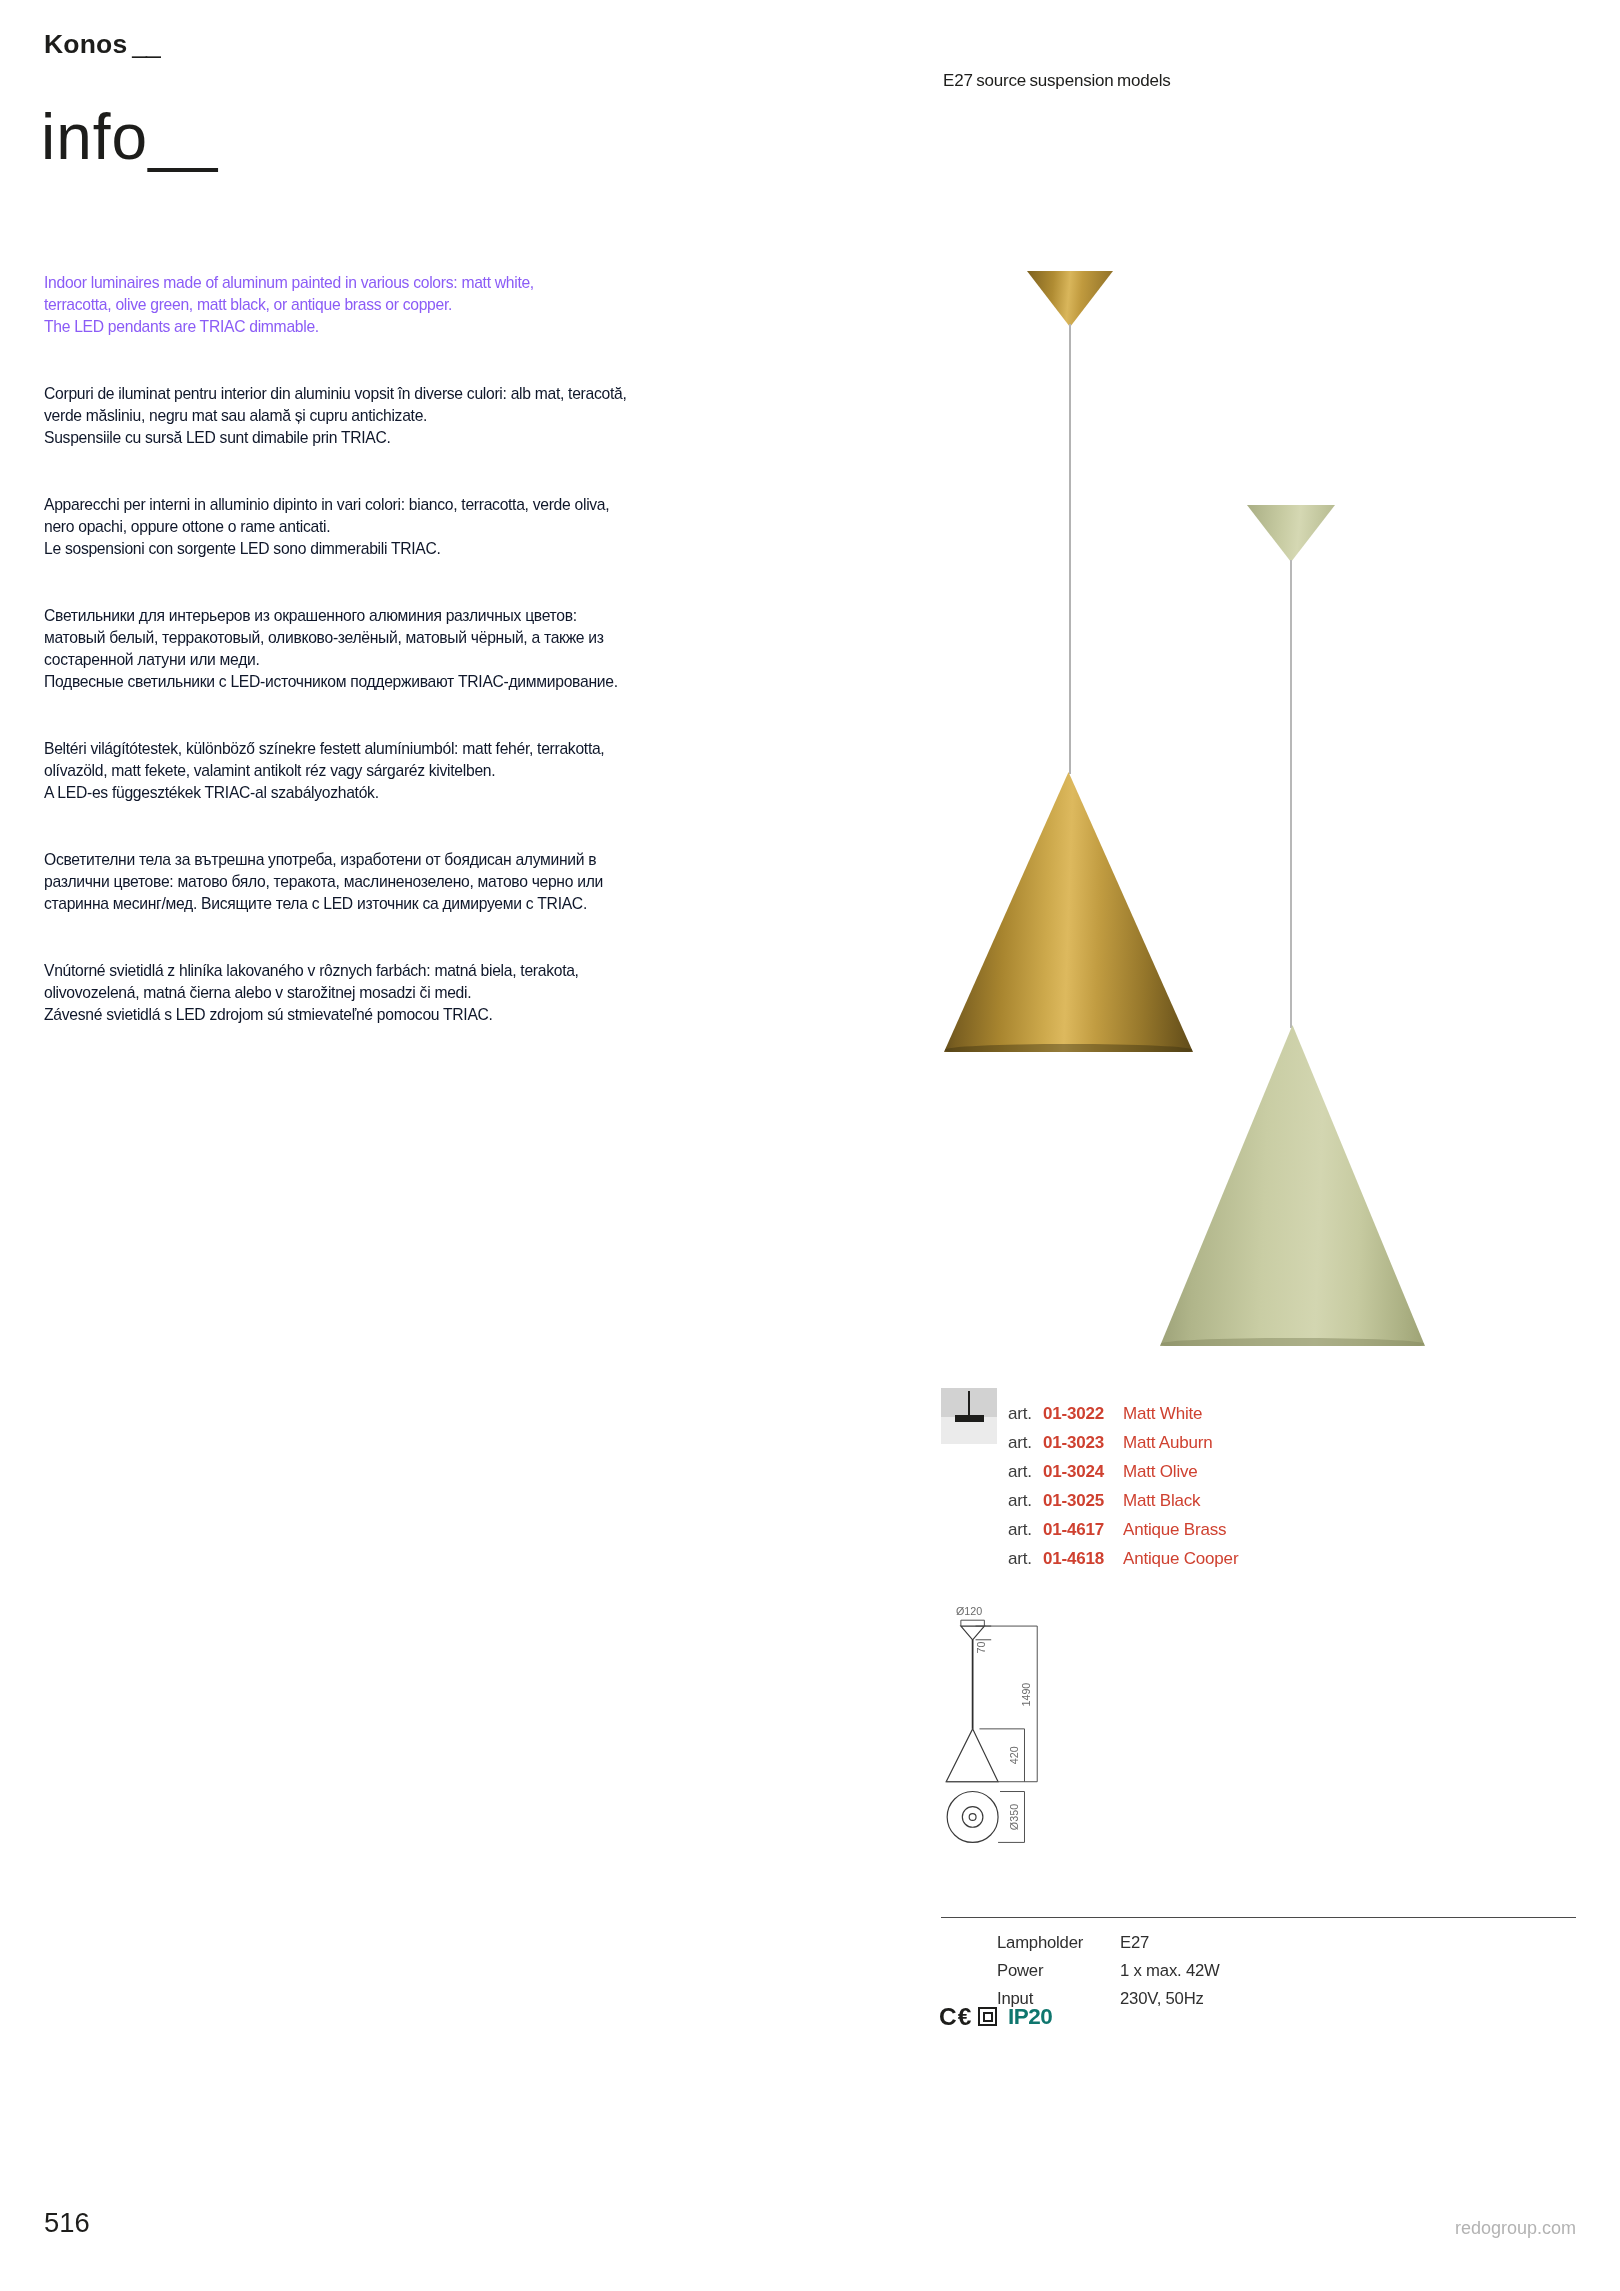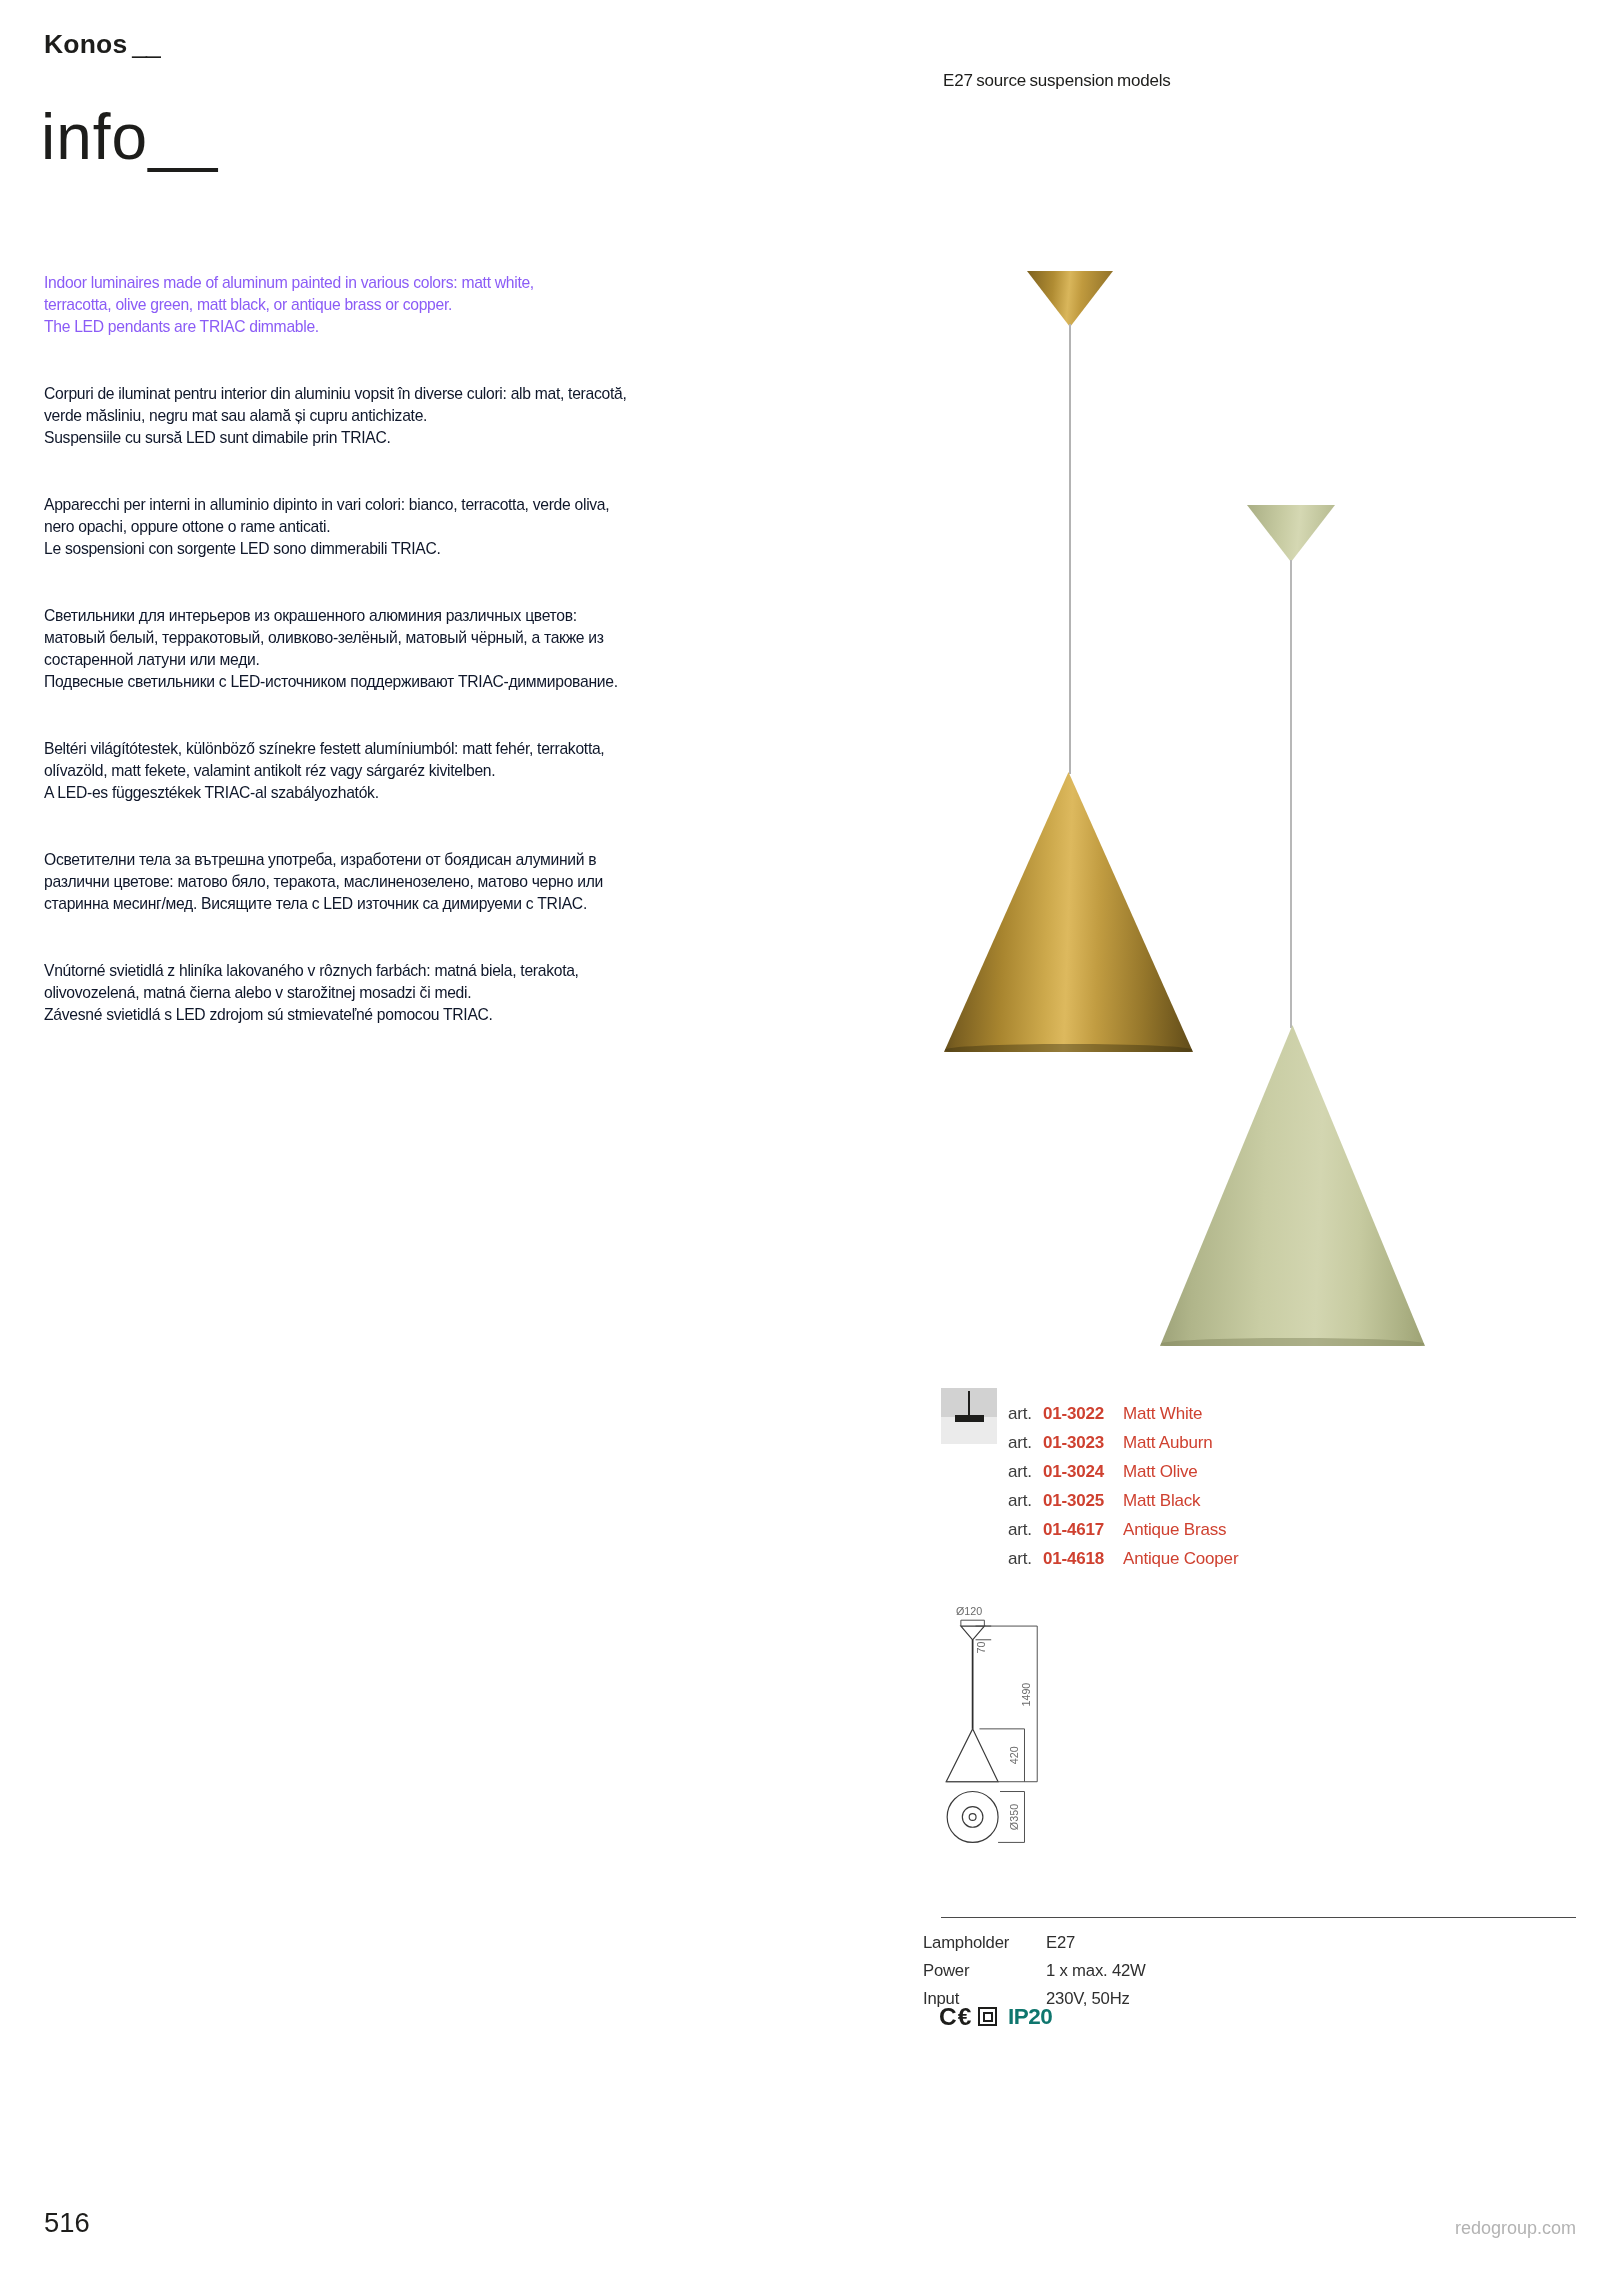--- a/index.html
+++ b/index.html
@@ -53,21 +53,21 @@
   .art-number{width:80px;font-weight:700;color:#cf4130;}
   .art-name{color:#cf4130;}
   
   .dimension-drawing{position:absolute;left:907px;top:1583px;}
   .dimension-drawing text{font-family:"Liberation Sans",sans-serif;font-size:11px;fill:#6b6b6b;}
   .dimension-drawing .ln{stroke:#4d4d4d;stroke-width:1;fill:none;}
   .dimension-drawing .shape{stroke:#3a3a3a;stroke-width:1.2;fill:#ffffff;}
   .dimension-drawing .cable{stroke:#2e2e2e;stroke-width:1.8;}
   
   .specs-divider{position:absolute;left:941px;top:1917px;width:635px;border-top:1.5px solid #4a4a4a;}
-  .specs{position:absolute;left:923px;top:1929px;}
+  .specs{position:absolute;left:997px;top:1929px;}
   .spec-row{display:flex;font-size:16.7px;line-height:28px;letter-spacing:-0.2px;color:#2f2f2f;}
   .spec-label{width:123px;}
   .certs{position:absolute;left:939px;top:2003px;display:flex;align-items:center;height:27.4px;}
   .ce-mark{font-size:24.5px;font-weight:600;letter-spacing:1px;color:#1d1d1b;}
   .class2-icon{width:14.7px;height:14.7px;border:2.5px solid #1d1d1b;margin-left:5.9px;display:flex;align-items:center;justify-content:center;}
   .class2-icon .inner{width:5.9px;height:5.9px;border:2px solid #1d1d1b;}
   .ip-rating{font-size:22.5px;font-weight:800;letter-spacing:-0.5px;margin-left:11px;color:#0f766e;}
   
   .page-number{position:absolute;left:44px;top:2207px;font-size:27.4px;font-weight:500;text-align:right;}
   .website{position:absolute;right:44px;top:2218px;font-size:18px;color:#b3b3b3;}

